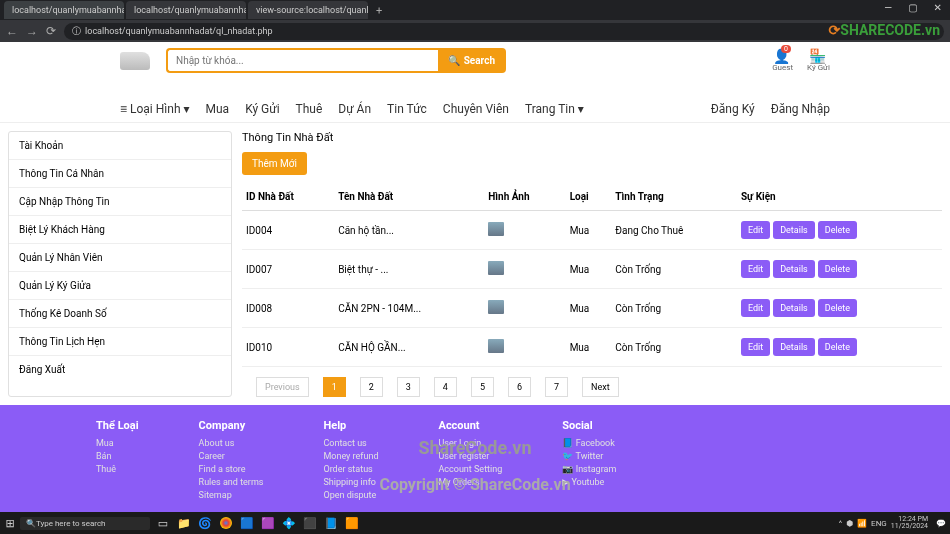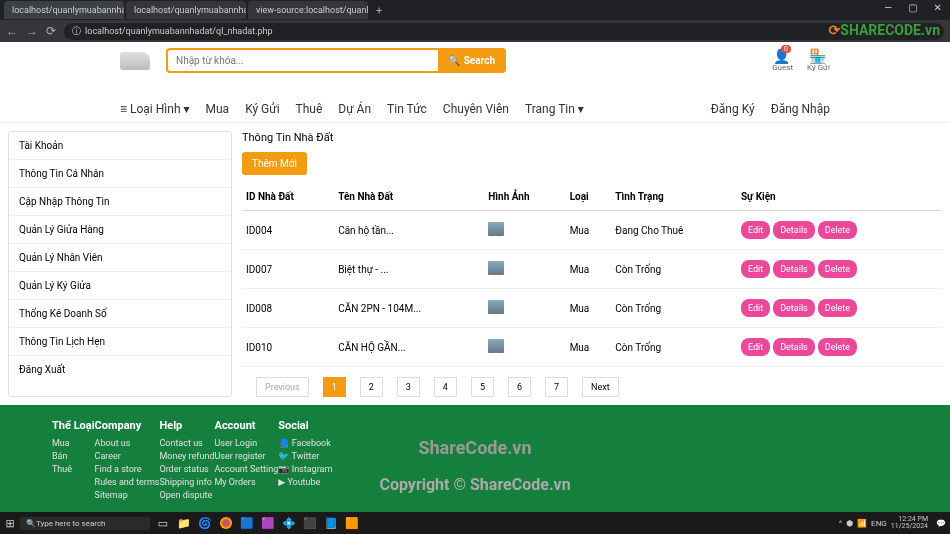--- a/index.html
+++ b/index.html
@@ -50,33 +50,33 @@
 
 .main { flex: 1; }
 .main-title { font-size: 11px; margin-bottom: 8px; }
 .add-btn { background: #f39c12; color: #fff; border: none; padding: 6px 10px; border-radius: 3px; font-size: 10px; margin-bottom: 8px; }
 
 table { width: 100%; border-collapse: collapse; font-size: 10px; }
 th { text-align: left; padding: 8px 4px; font-weight: bold; border-bottom: 1px solid #ddd; }
 td { padding: 10px 4px; border-bottom: 1px solid #eee; }
 .thumb { width: 16px; height: 14px; background: linear-gradient(#8ab,#678); display: inline-block; border-radius: 1px; }
 .act-btns { display: flex; gap: 3px; }
-.act-btn { background: #ec4899; color: #fff; border: none; padding: 4px 7px; border-radius: 8px; font-size: 9px; }
+.act-btn { background: #8b5cf6; color: #fff; border: none; padding: 4px 7px; border-radius: 3px; font-size: 9px; }
 
 .pagination { display: flex; gap: 0; margin-top: 10px; }
 .page-btn { border: 1px solid #ddd; padding: 4px 8px; font-size: 9px; background: #fff; cursor: pointer; margin-left: 14px; }
 .page-btn.active { background: #f39c12; color: #fff; border-color: #f39c12; }
 .page-btn.disabled { color: #aaa; }
 
 
 .center-watermark { position: absolute; top: 395px; left: 0; width: 100%; text-align: center; font-size: 18px; font-weight: bold; color: #999; pointer-events: none; z-index: 5; }
 .copyright-watermark { position: absolute; top: 475px; left: 0; width: 100%; text-align: center; font-size: 16px; font-weight: bold; color: #aaa; pointer-events: none; z-index: 5; }
 
 
-.footer { background: #15803d; color: #fff; padding: 14px 52px 20px; display: flex; position: relative; }
+.footer { background: #8b5cf6; color: #fff; padding: 14px 96px 20px; display: flex; gap: 60px; position: relative; }
 .footer-col h4 { font-size: 11px; margin-bottom: 6px; }
 .footer-col a { display: block; color: #e0e0e0; font-size: 9px; margin-bottom: 3px; text-decoration: none; }
 
 
 .taskbar { position: absolute; bottom: 0; left: 0; width: 100%; height: 22px; background: #1a1a1a; display: flex; align-items: center; color: #ccc; font-size: 8px; }
 .tb-start { width: 20px; text-align: center; font-size: 11px; }
 .tb-search { display: flex; align-items: center; background: #2a2a2a; padding: 2px 6px; width: 130px; font-size: 8px; border-radius: 2px; }
 .tb-icons { display: flex; gap: 3px; margin-left: 4px; }
 .tb-icon { width: 18px; height: 18px; display: flex; align-items: center; justify-content: center; font-size: 11px; }
 .tb-spacer { flex: 1; }
@@ -155,21 +155,21 @@
       <span class="nav-item">Đăng Nhập</span>
     </div>
   </div>
   <div class="divider"></div>
 
   <div class="content">
     <div class="sidebar" id="sidebar">
         <div class="sidebar-item">Tài Khoản</div>
         <div class="sidebar-item">Thông Tin Cá Nhân</div>
         <div class="sidebar-item">Cập Nhập Thông Tin</div>
-        <div class="sidebar-item">Quản Lý Giửa Hàng</div>
+        <div class="sidebar-item">Biệt Lý Khách Hàng</div>
         <div class="sidebar-item">Quản Lý Nhân Viên</div>
         <div class="sidebar-item">Quản Lý Ký Giửa</div>
         <div class="sidebar-item">Thống Kê Doanh Số</div>
         <div class="sidebar-item">Thông Tin Lịch Hẹn</div>
         <div class="sidebar-item">Đăng Xuất</div>
       </div>
 
     <div class="main">
       <div class="main-title">Thông Tin Nhà Đất</div>
       <button class="add-btn">Thêm Mới</button>

